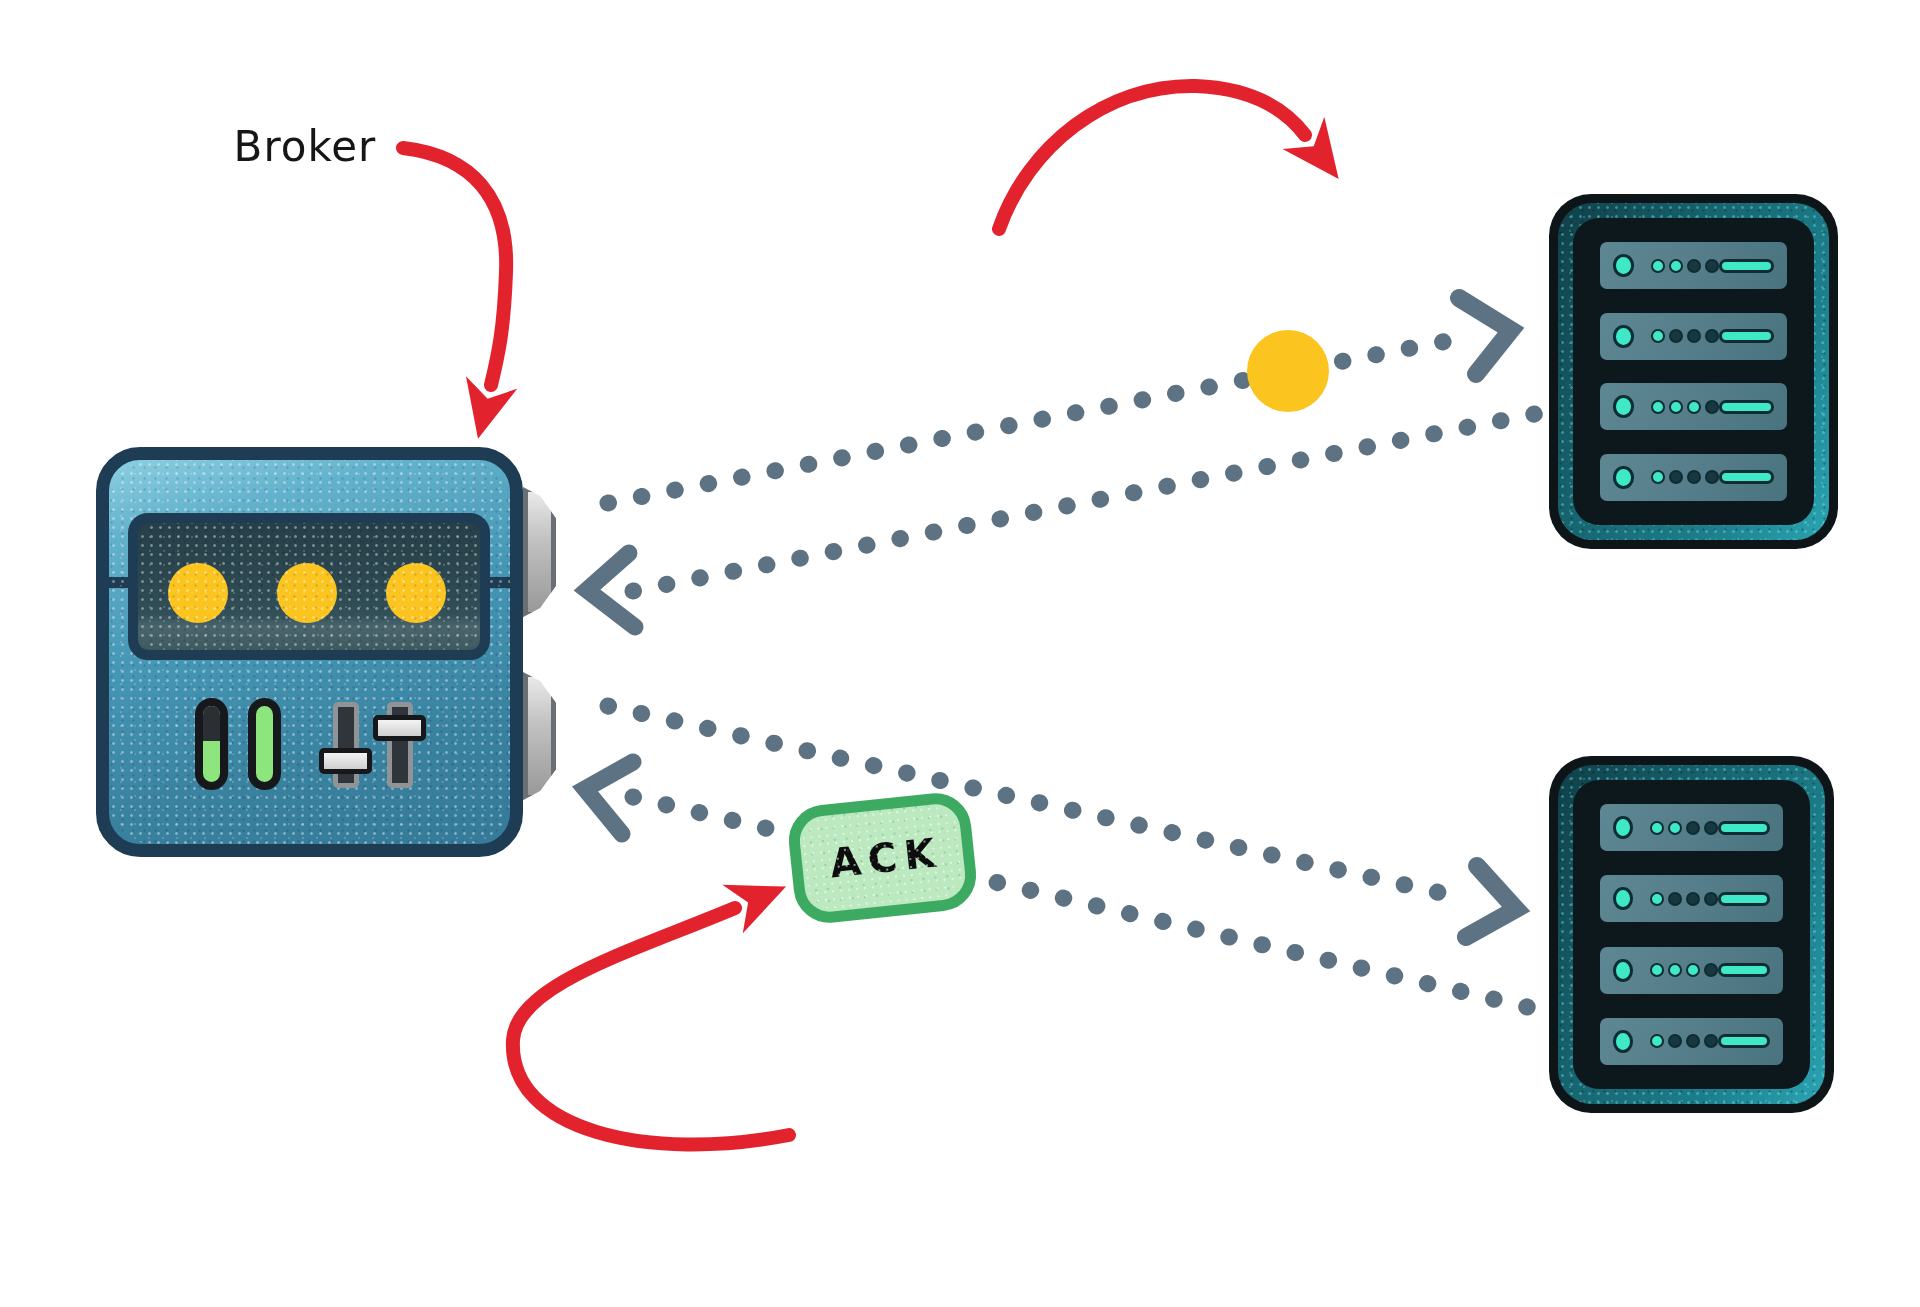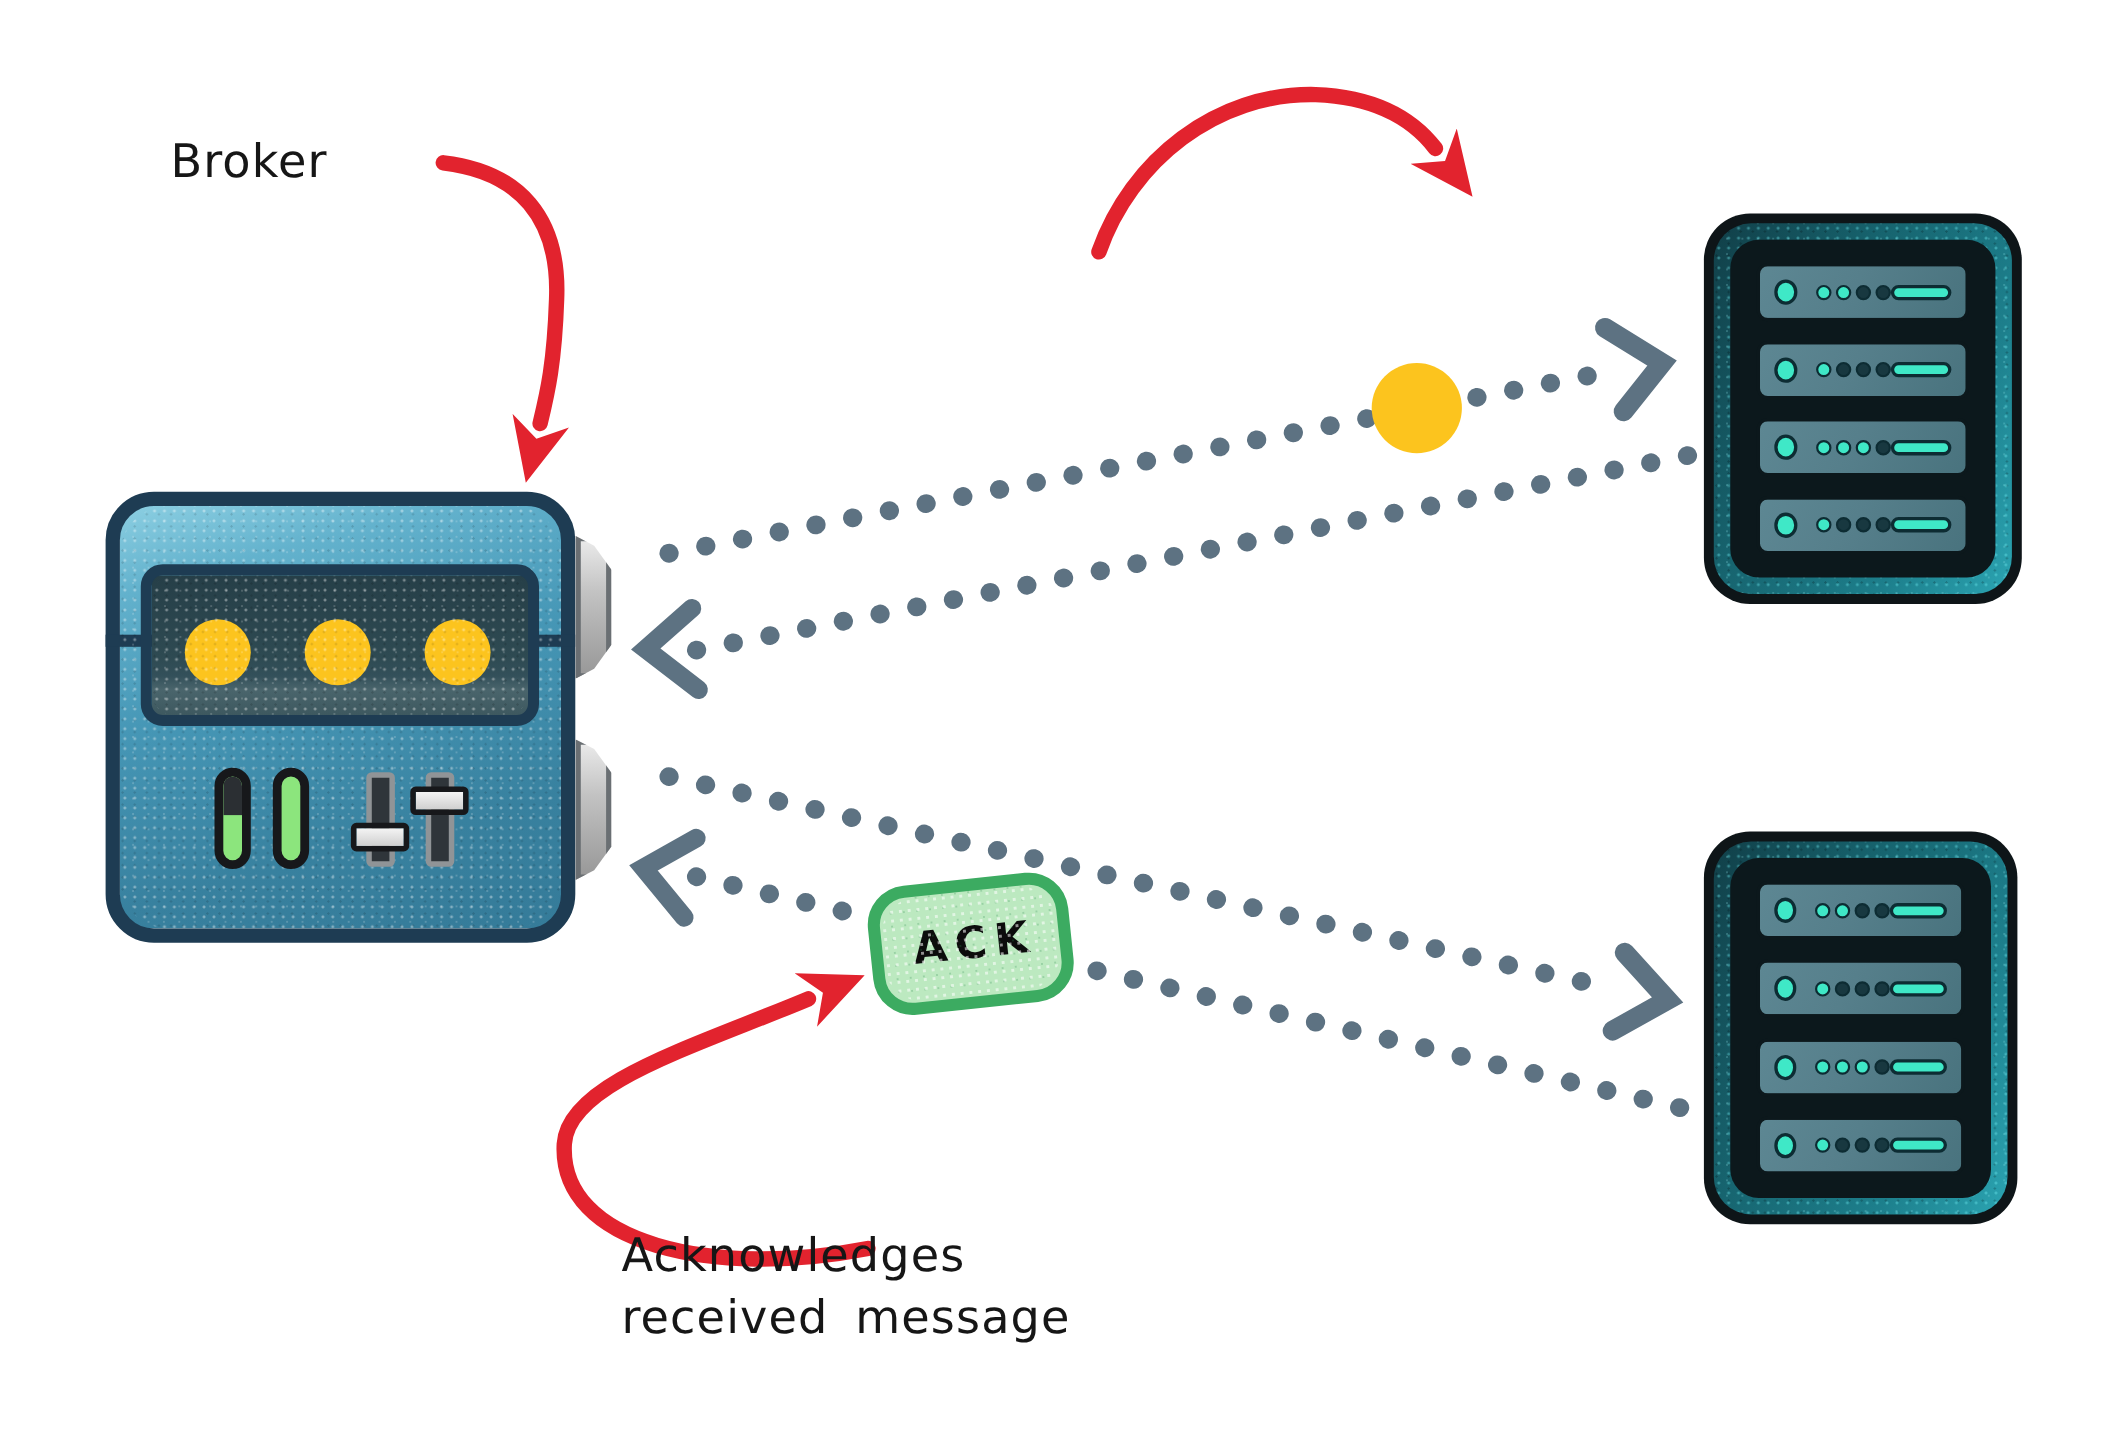--- a/index.html
+++ b/index.html
@@ -21,21 +21,21 @@
   .tex::after{content:"";position:absolute;inset:0;border-radius:inherit;pointer-events:none;
     background-image:radial-gradient(rgba(255,255,255,.38) 1.3px,transparent 1.5px),
       radial-gradient(rgba(255,255,255,.18) 1px,transparent 1.2px),
       radial-gradient(rgba(0,0,0,.12) 1px,transparent 1.2px);
     background-size:9px 9px,14px 14px,11px 11px;background-position:0 0,5px 7px,8px 2px;}
   .tex-teal::after{background-image:radial-gradient(rgba(110,235,240,.40) 1.3px,transparent 1.5px),
       radial-gradient(rgba(160,245,250,.22) 1px,transparent 1.2px),
       radial-gradient(rgba(0,0,0,.20) 1px,transparent 1.2px);}
 
   
-  .label{position:absolute;text-align:left;letter-spacing:1px;z-index:7;}
+  .label{position:absolute;text-align:center;letter-spacing:1px;z-index:7;}
   .label-broker{left:155px;top:122px;width:300px;font-size:42px;}
   .label-consumer{left:840px;top:234px;width:310px;font-size:40px;}
   .label-acknote{left:565px;top:1112px;width:700px;font-size:42px;line-height:57px;word-spacing:10px;}
 
   
   .broker{position:absolute;left:96px;top:447px;width:427px;height:410px;box-sizing:border-box;
     border:13px solid var(--broker-border);border-radius:44px;z-index:3;
     background:linear-gradient(165deg,var(--broker-body-light) 0%,#63b2cd 16%,var(--broker-body) 42%,var(--broker-body-deep) 75%,#357b99 100%);}
   .broker-seam{position:absolute;left:-13px;top:117px;width:calc(100% + 26px);height:11px;
     background:var(--broker-border);z-index:0;}
@@ -94,24 +94,20 @@
   .ack-badge::after{background-image:radial-gradient(rgba(255,255,255,.55) 1.3px,transparent 1.5px),
       radial-gradient(rgba(46,140,80,.25) 1px,transparent 1.2px);background-size:8px 8px,12px 12px;}
   .ack-text{font-size:40px;font-weight:bold;letter-spacing:7px;padding-left:7px;color:#0c0c0c;}
 </style>
 </head>
 <body>
 
 <div class="canvas">
 
   <div class="label label-broker">Broker</div>
-  <div class="label label-acknote">
-    <div>Acknowledges</div>
-    <div>received message</div>
-  </div>
 
   <div class="broker tex">
     <div class="broker-seam"></div>
     <div class="tab tab-top"></div>
     <div class="tab tab-bottom"></div>
     <div class="broker-panel tex">
       <div class="light-row">
           <span class="broker-light" style="background: rgb(252, 196, 30);"></span>
           <span class="broker-light" style="background: rgb(252, 196, 30);"></span>
           <span class="broker-light" style="background: rgb(252, 196, 30);"></span>

